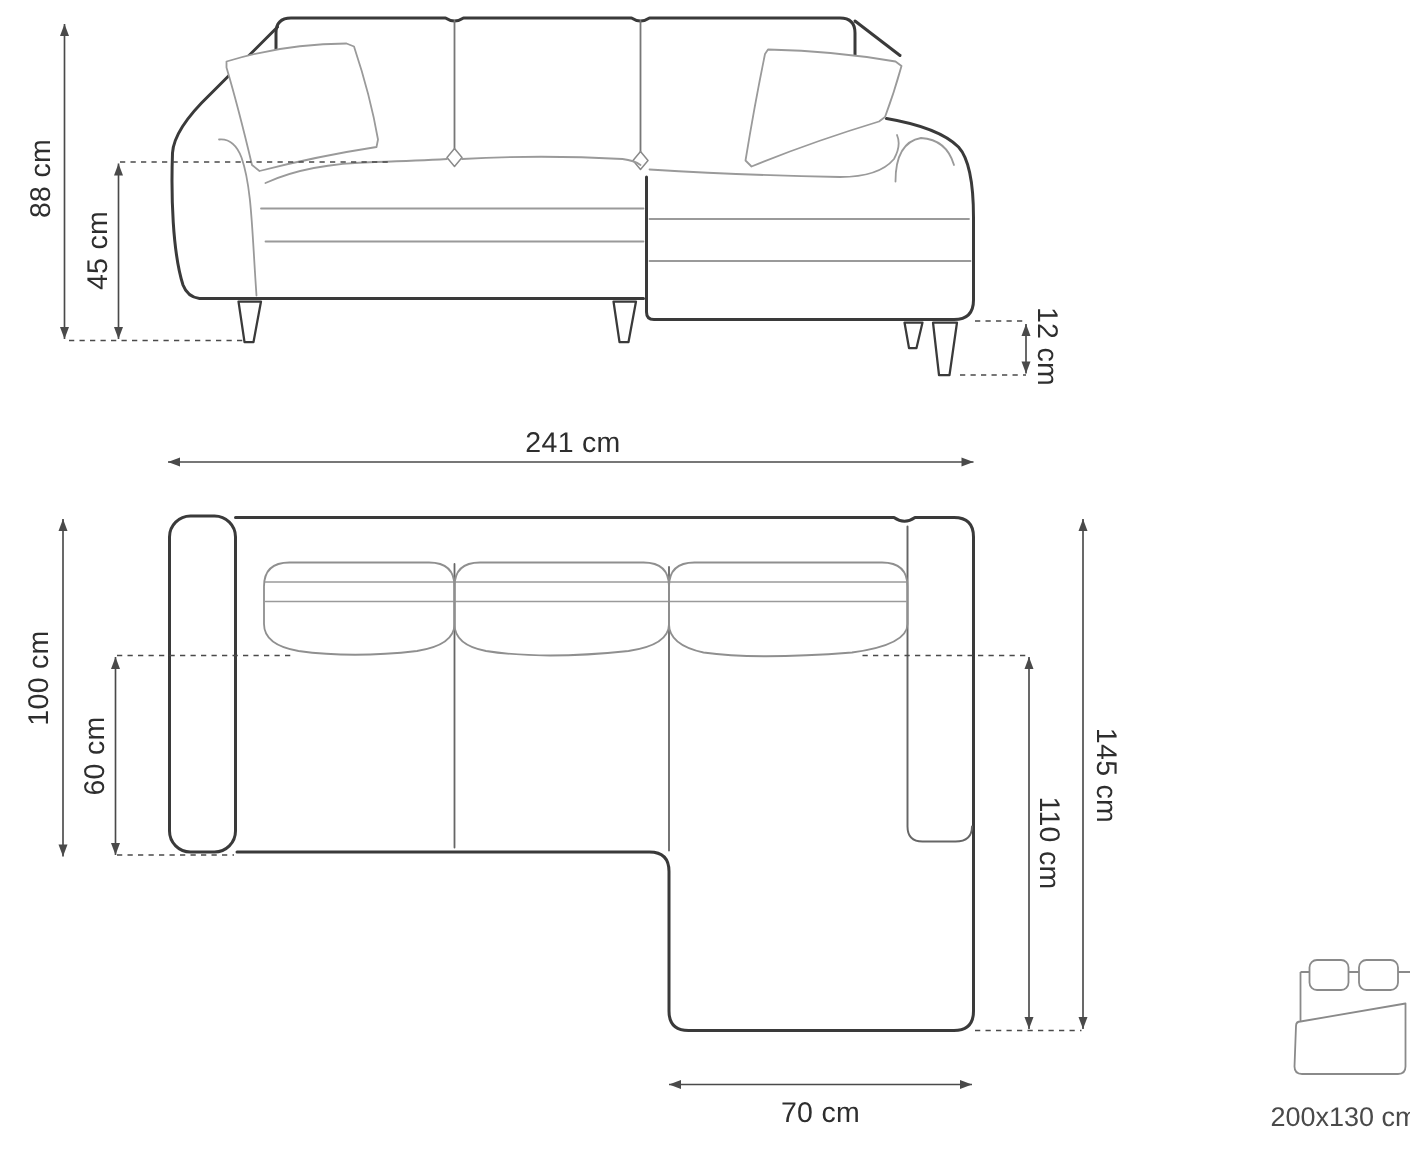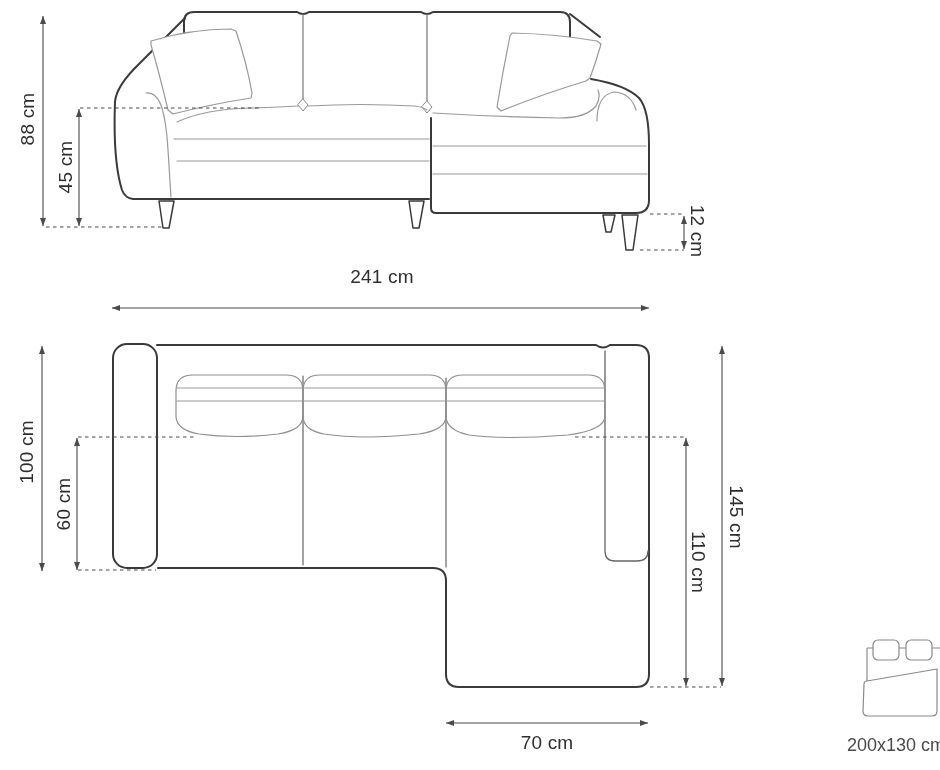--- a/index.html
+++ b/index.html
@@ -123,21 +123,21 @@
       <path d="M 867,681 L 937,669 L 937,711 Q 937,716 932,716 H 868 Q 863,716 863,711 L 864,684 Q 864,681 867,681 Z" fill="#ffffff"></path>
     </g>
   </svg>
 
   <div class="dim-label rot-ccw" style="left:28px;top:119px;">88 cm</div>
 
   <div class="dim-label rot-ccw" style="left:66px;top:167px;">45 cm</div>
 
   <div class="dim-label rot-cw" style="left:697px;top:231px;">12 cm</div>
 
-  <div class="dim-label" style="left:382px;top:277px;">241 cm</div>
+  <div class="dim-label" style="left:382px;top:296px;">241 cm</div>
 
   <div class="dim-label rot-ccw" style="left:27px;top:452px;">100 cm</div>
 
   <div class="dim-label rot-ccw" style="left:64px;top:504px;">60 cm</div>
 
   <div class="dim-label rot-cw" style="left:736px;top:517px;">145 cm</div>
 
   <div class="dim-label rot-cw" style="left:698px;top:562px;">110 cm</div>
 
   <div class="dim-label" style="left:547px;top:743px;text-align:center;">70 cm</div>

